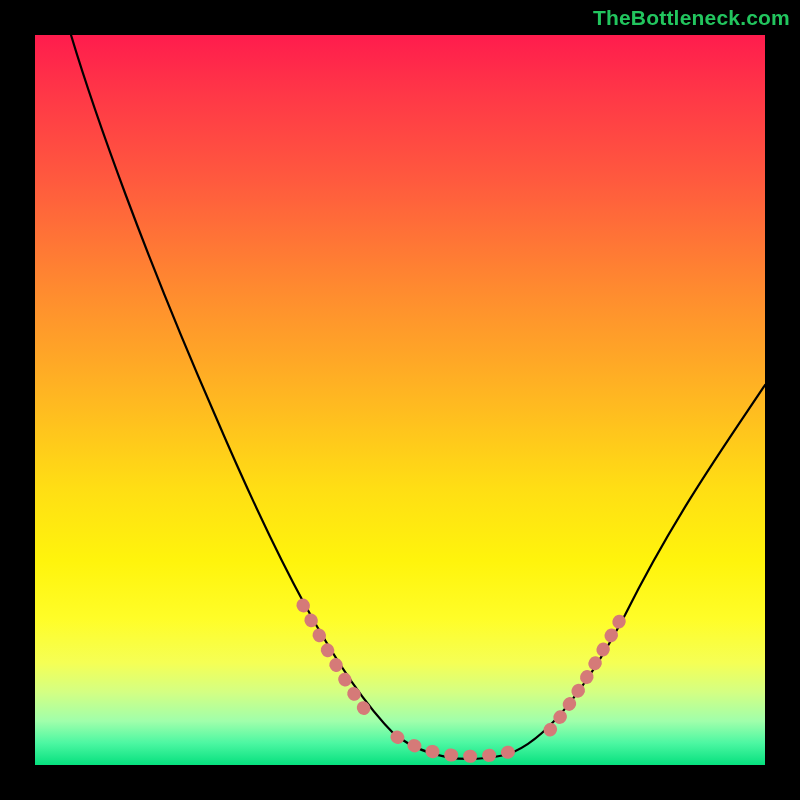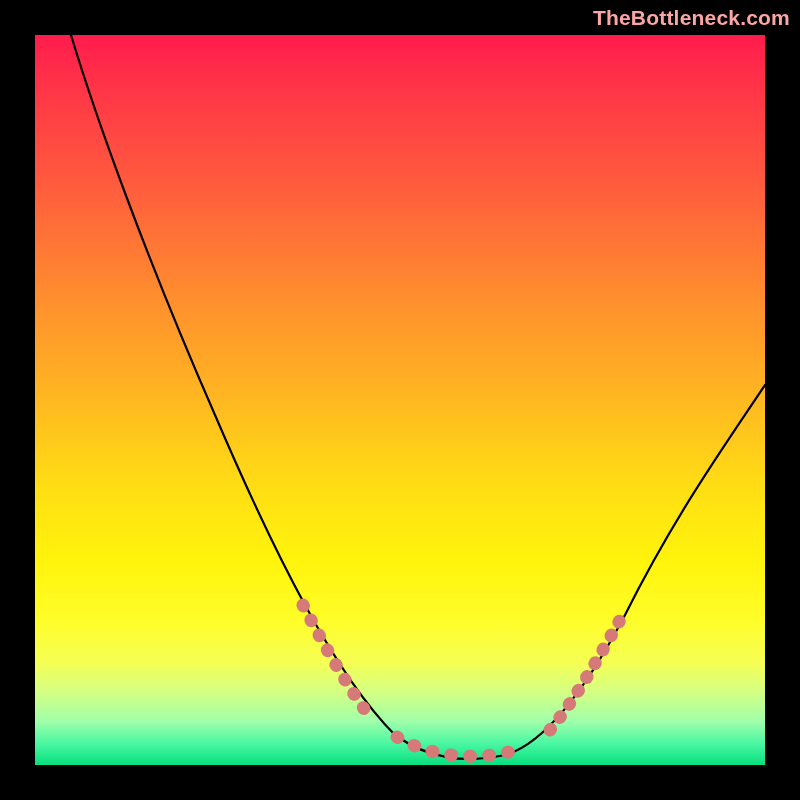--- a/index.html
+++ b/index.html
@@ -49,21 +49,21 @@
       #06e07e 100%
     );
   }
   .watermark {
     position: absolute;
     top: 6px;
     right: 10px;
     font-family: Arial, Helvetica, sans-serif;
     font-size: 21px;
     font-weight: 600;
-    color: #fca5a5;
+    color: #22c55e;
     letter-spacing: 0.2px;
   }
   svg.curves {
     position: absolute;
     left: 0;
     top: 0;
     width: 730px;
     height: 730px;
   }
 </style>

